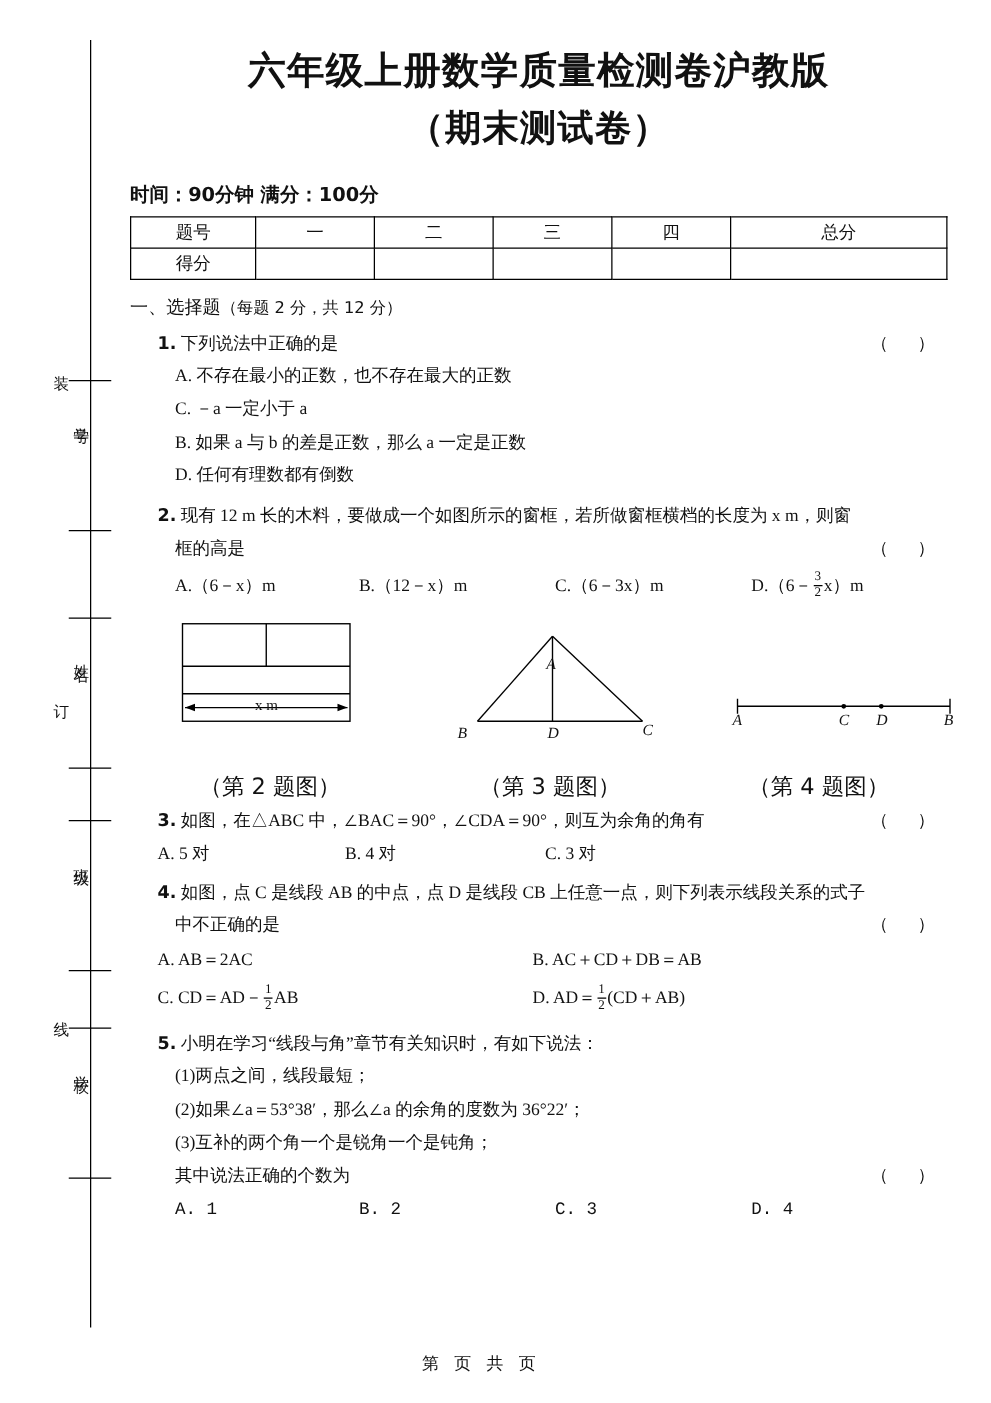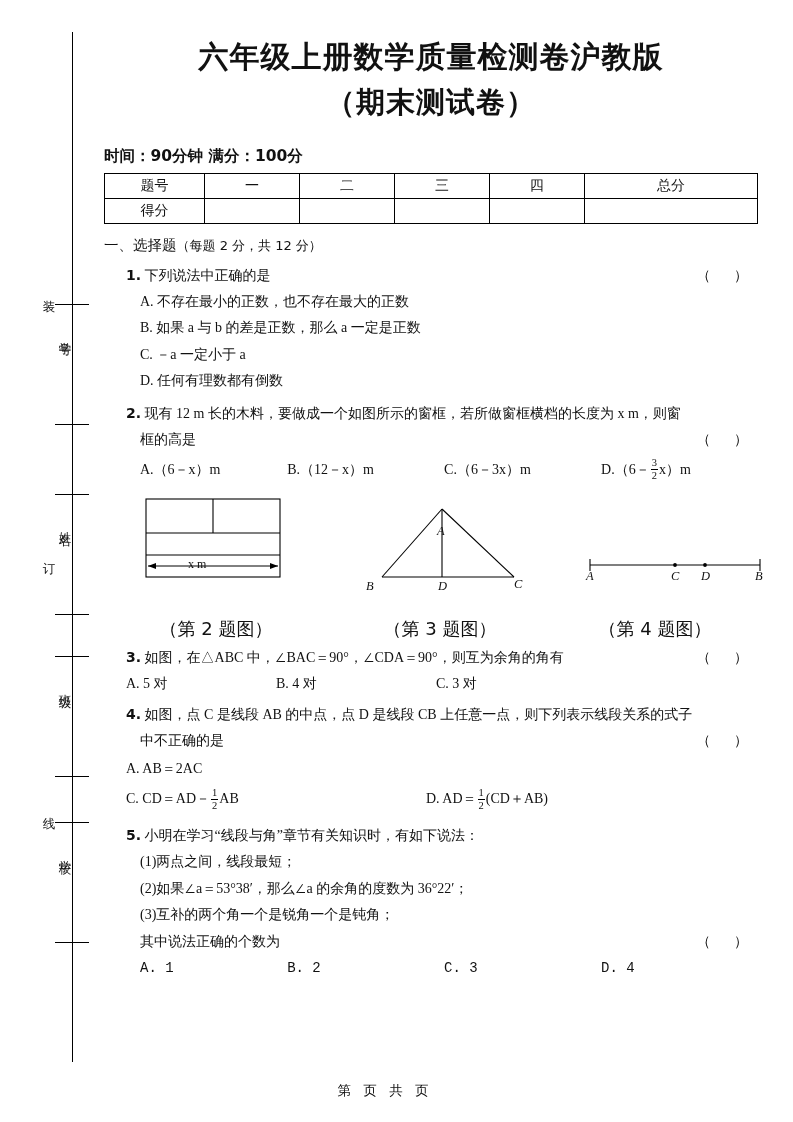--- a/index.html
+++ b/index.html
@@ -229,22 +229,22 @@
       <span>一、选择题</span><span class="sub">（每题 2 分，共 12 分）</span>
     </div>
 
     <div class="q">
       <div class="indent1">
         <span class="num">1.</span>
         <span>下列说法中正确的是</span>
         <span class="brk">（    ）</span>
       </div>
       <div class="opt indent2">A. 不存在最小的正数，也不存在最大的正数</div>
+      <div class="opt indent2">C. －a 一定小于 a</div>
       <div class="opt indent2">B. 如果 a 与 b 的差是正数，那么 a 一定是正数</div>
-      <div class="opt indent2">C. －a 一定小于 a</div>
       <div class="opt indent2">D. 任何有理数都有倒数</div>
     </div>
 
     <div class="q" style="margin-top:6px;">
       <div class="indent1">
         <span class="num">2.</span>
         <span>现有 12 m 长的木料，要做成一个如图所示的窗框，若所做窗框横档的长度为 x m，则窗</span>
       </div>
       <div class="indent2" style="position:relative;">
         <span>框的高是</span>
@@ -265,21 +265,21 @@
       <svg width="180" height="118" style="position:absolute; left:34px; top:4px;">
         <rect x="8" y="6" width="134" height="78" fill="none" stroke="#000" stroke-width="1.1"></rect>
         <line x1="8" y1="40" x2="142" y2="40" stroke="#000" stroke-width="1.1"></line>
         <line x1="8" y1="62" x2="142" y2="62" stroke="#000" stroke-width="1.1"></line>
         <line x1="75" y1="6" x2="75" y2="40" stroke="#000" stroke-width="1.1"></line>
 
         <line x1="10" y1="73" x2="140" y2="73" stroke="#000" stroke-width="1"></line>
         <polygon points="10,73 18,70 18,76" fill="#000"></polygon>
         <polygon points="140,73 132,70 132,76" fill="#000"></polygon>
       </svg>
-      <div style="position:absolute; left:84px; top:68px; font-size:12px;">x m</div>
+      <div style="position:absolute; left:100px; top:68px; font-size:12px;">x m</div>
 
       <svg width="180" height="118" style="position:absolute; left:258px; top:0;">
         <line x1="20" y1="88" x2="152" y2="88" stroke="#000" stroke-width="1.1"></line>
         <line x1="20" y1="88" x2="80" y2="20" stroke="#000" stroke-width="1.1"></line>
         <line x1="80" y1="20" x2="152" y2="88" stroke="#000" stroke-width="1.1"></line>
         <line x1="80" y1="20" x2="80" y2="88" stroke="#000" stroke-width="1.1"></line>
       </svg>
       <div style="position:absolute; left:333px; top:35px; font-size:12.5px; font-style:italic;">A</div>
       <div style="position:absolute; left:262px; top:90px; font-size:12.5px; font-style:italic;">B</div>
       <div style="position:absolute; left:334px; top:90px; font-size:12.5px; font-style:italic;">D</div>
@@ -321,20 +321,21 @@
       <div class="indent1">
         <span class="num">4.</span>
         <span>如图，点 C 是线段 AB 的中点，点 D 是线段 CB 上任意一点，则下列表示线段关系的式子</span>
       </div>
       <div class="indent2" style="position:relative;">
         <span>中不正确的是</span>
         <span class="brk">（    ）</span>
       </div>
       <div class="opt-row2">
         <div class="h1col">A. AB＝2AC</div>
+        <div>B. AC＋CD＋DB＝AB</div>
       </div>
       <div class="opt-row2">
         <div class="h1col">
           <span>C. CD＝AD－</span><span class="frac"><span class="top">1</span><span class="bot">2</span></span><span>AB</span>
         </div>
         <div>
           <span>D. AD＝</span><span class="frac"><span class="top">1</span><span class="bot">2</span></span><span>(CD＋AB)</span>
         </div>
       </div>
     </div>

